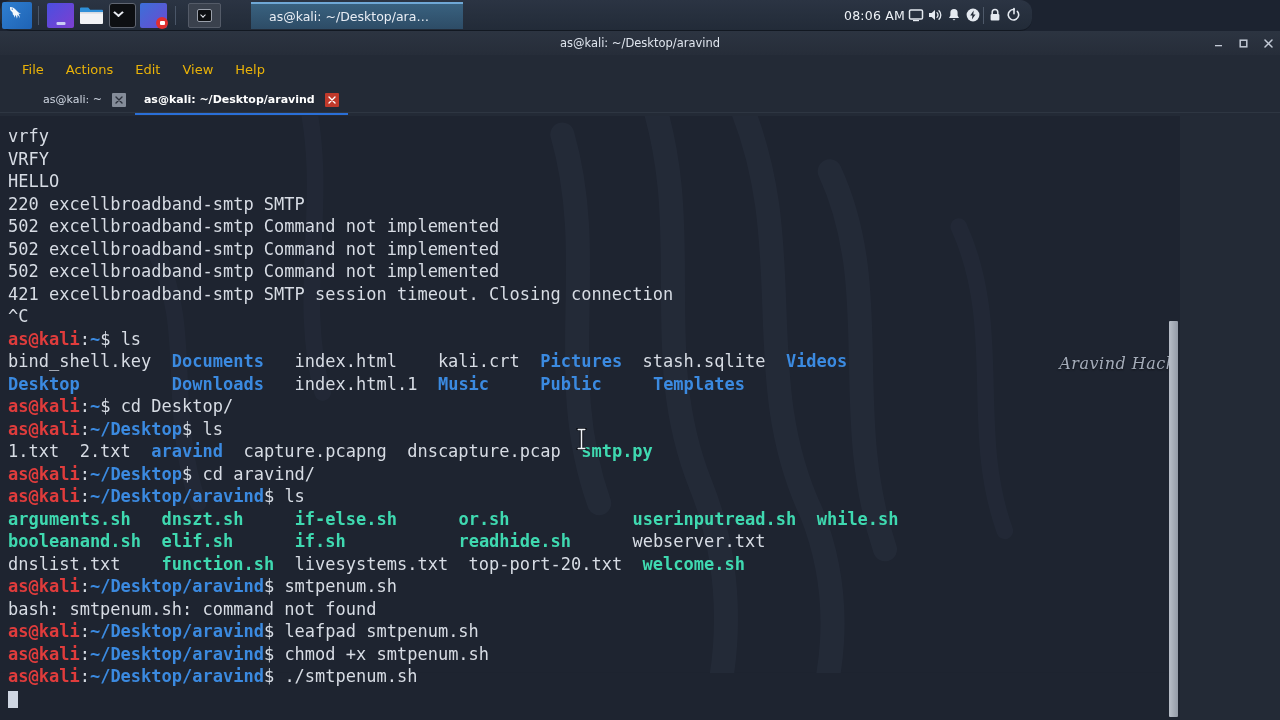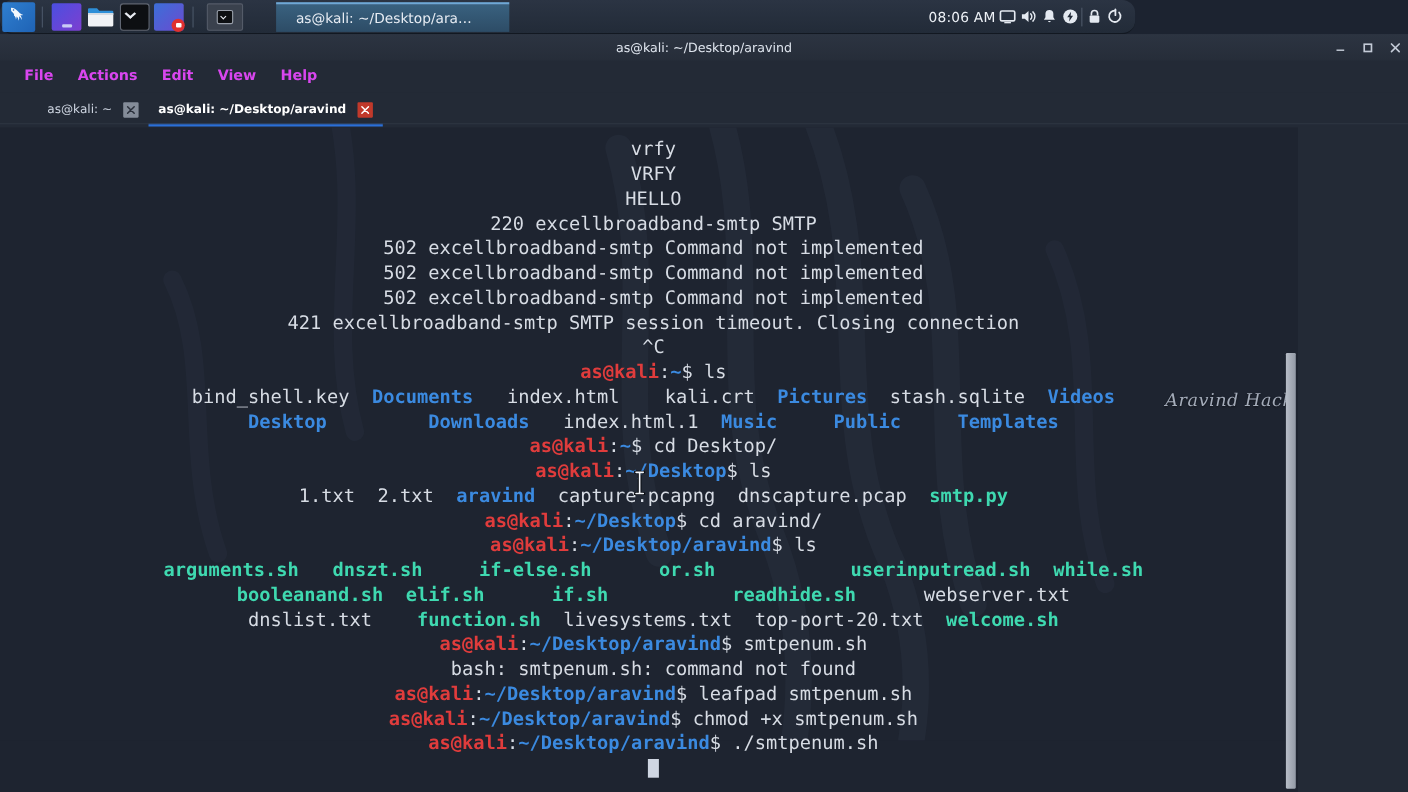--- a/index.html
+++ b/index.html
@@ -51,30 +51,30 @@
     border-top:2px solid #6fa8d6; min-width:212px;
   }
   .tb-taskbtn .lbl{ color:#e8edf4; font-size:12.5px; white-space:nowrap; }
   #tb-right{ margin-left:auto; display:flex; align-items:center; gap:2px; padding-right:10px; }
   #tb-clock{ color:#eef2f7; font-size:12.5px; letter-spacing:.2px; }
   .tray{ width:17px; height:17px; display:flex; align-items:center; justify-content:center; }
   .tray svg{ display:block; }
   .tray-sep{ width:1px; height:17px; background:#4e5969; }
 
   
-  #win{ position:absolute; top:31px; left:0; width:1280px; height:689px; background:#232a36;text-align:center; }
+  #win{ position:absolute; top:31px; left:0; width:1280px; height:689px; background:#232a36; }
   #titlebar{ height:24px; position:relative; display:flex; align-items:center; justify-content:center;
              background:linear-gradient(to bottom,#2c3441,#262d39); }
   #titlebar .t{ color:#dfe5ee; font-size:11.5px; }
   #wctl{ position:absolute; right:6px; top:0; height:24px; display:flex; align-items:center; gap:13px; }
   .wbtn{ width:12px; height:14px; display:flex; align-items:center; justify-content:center; color:#c3cad6; }
   .wbtn svg{ display:block; }
 
   #menubar{ height:29px; display:flex; align-items:center; padding-left:11px; gap:0; background:#232a36; }
-  .mi{ color:#d946ef; font-size:13px; padding:3px 11px;font-weight:bold; }
+  .mi{ color:#eab308; font-size:13px; padding:3px 11px; }
 
   #tabbar{ height:29px; display:flex; align-items:flex-end; padding-left:34px; background:#232a36; position:relative; }
   .tab{ height:27px; display:flex; align-items:center; gap:10px; padding:0 9px; position:relative; }
   .tab .tlbl{ font-size:11px; }
   .tab.inactive .tlbl{ color:#cfd6e2; }
   .tab.active .tlbl{ color:#ffffff; font-weight:bold; }
   .tclose{ width:14px; height:14px; border-radius:1px; display:flex; align-items:center; justify-content:center;
            font-size:10px; line-height:1; color:#eceff4; }
   .tclose.grey{ background:#848c99; color:#2a303b; }
   .tclose.red{ background:#c0392b; }

